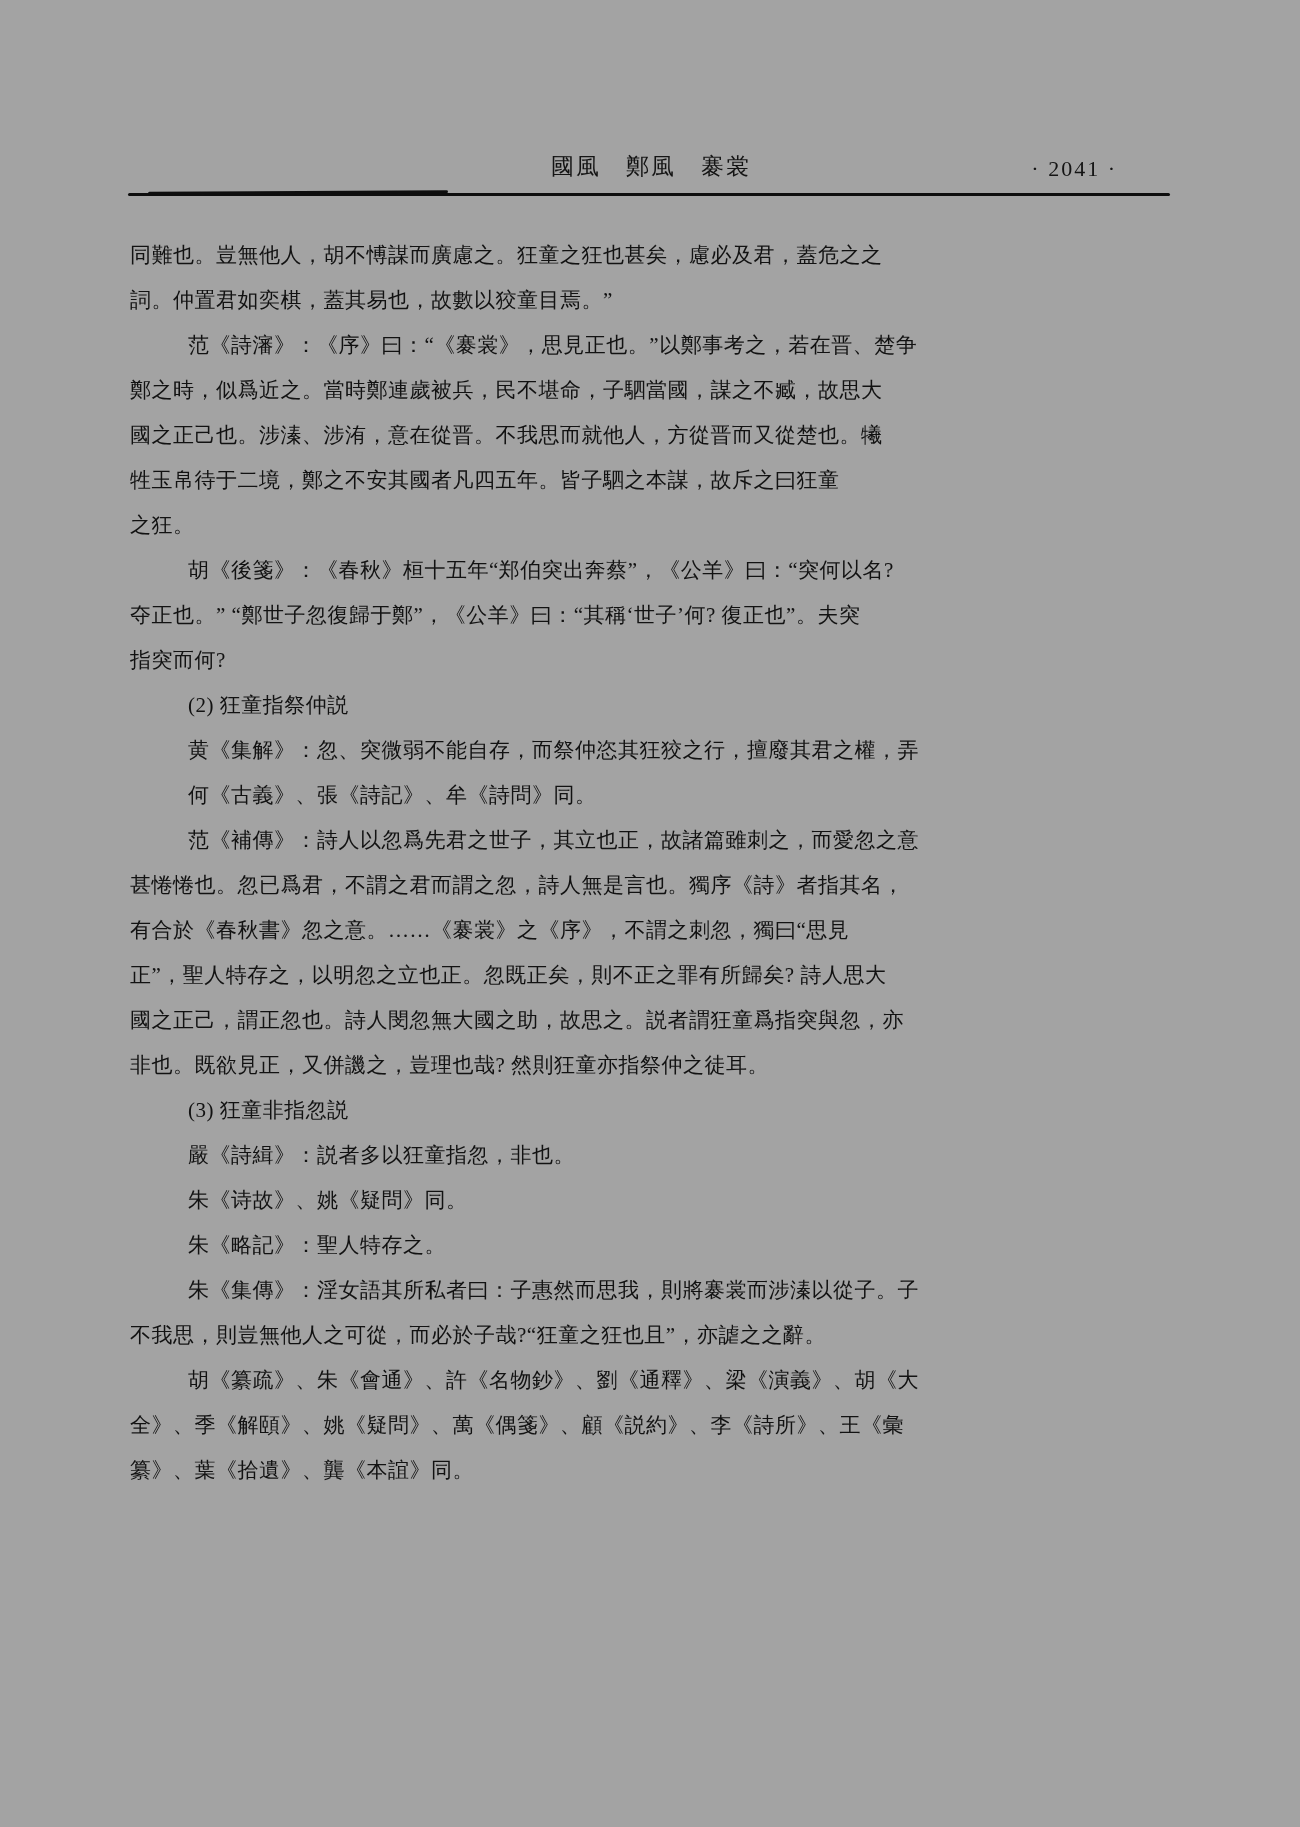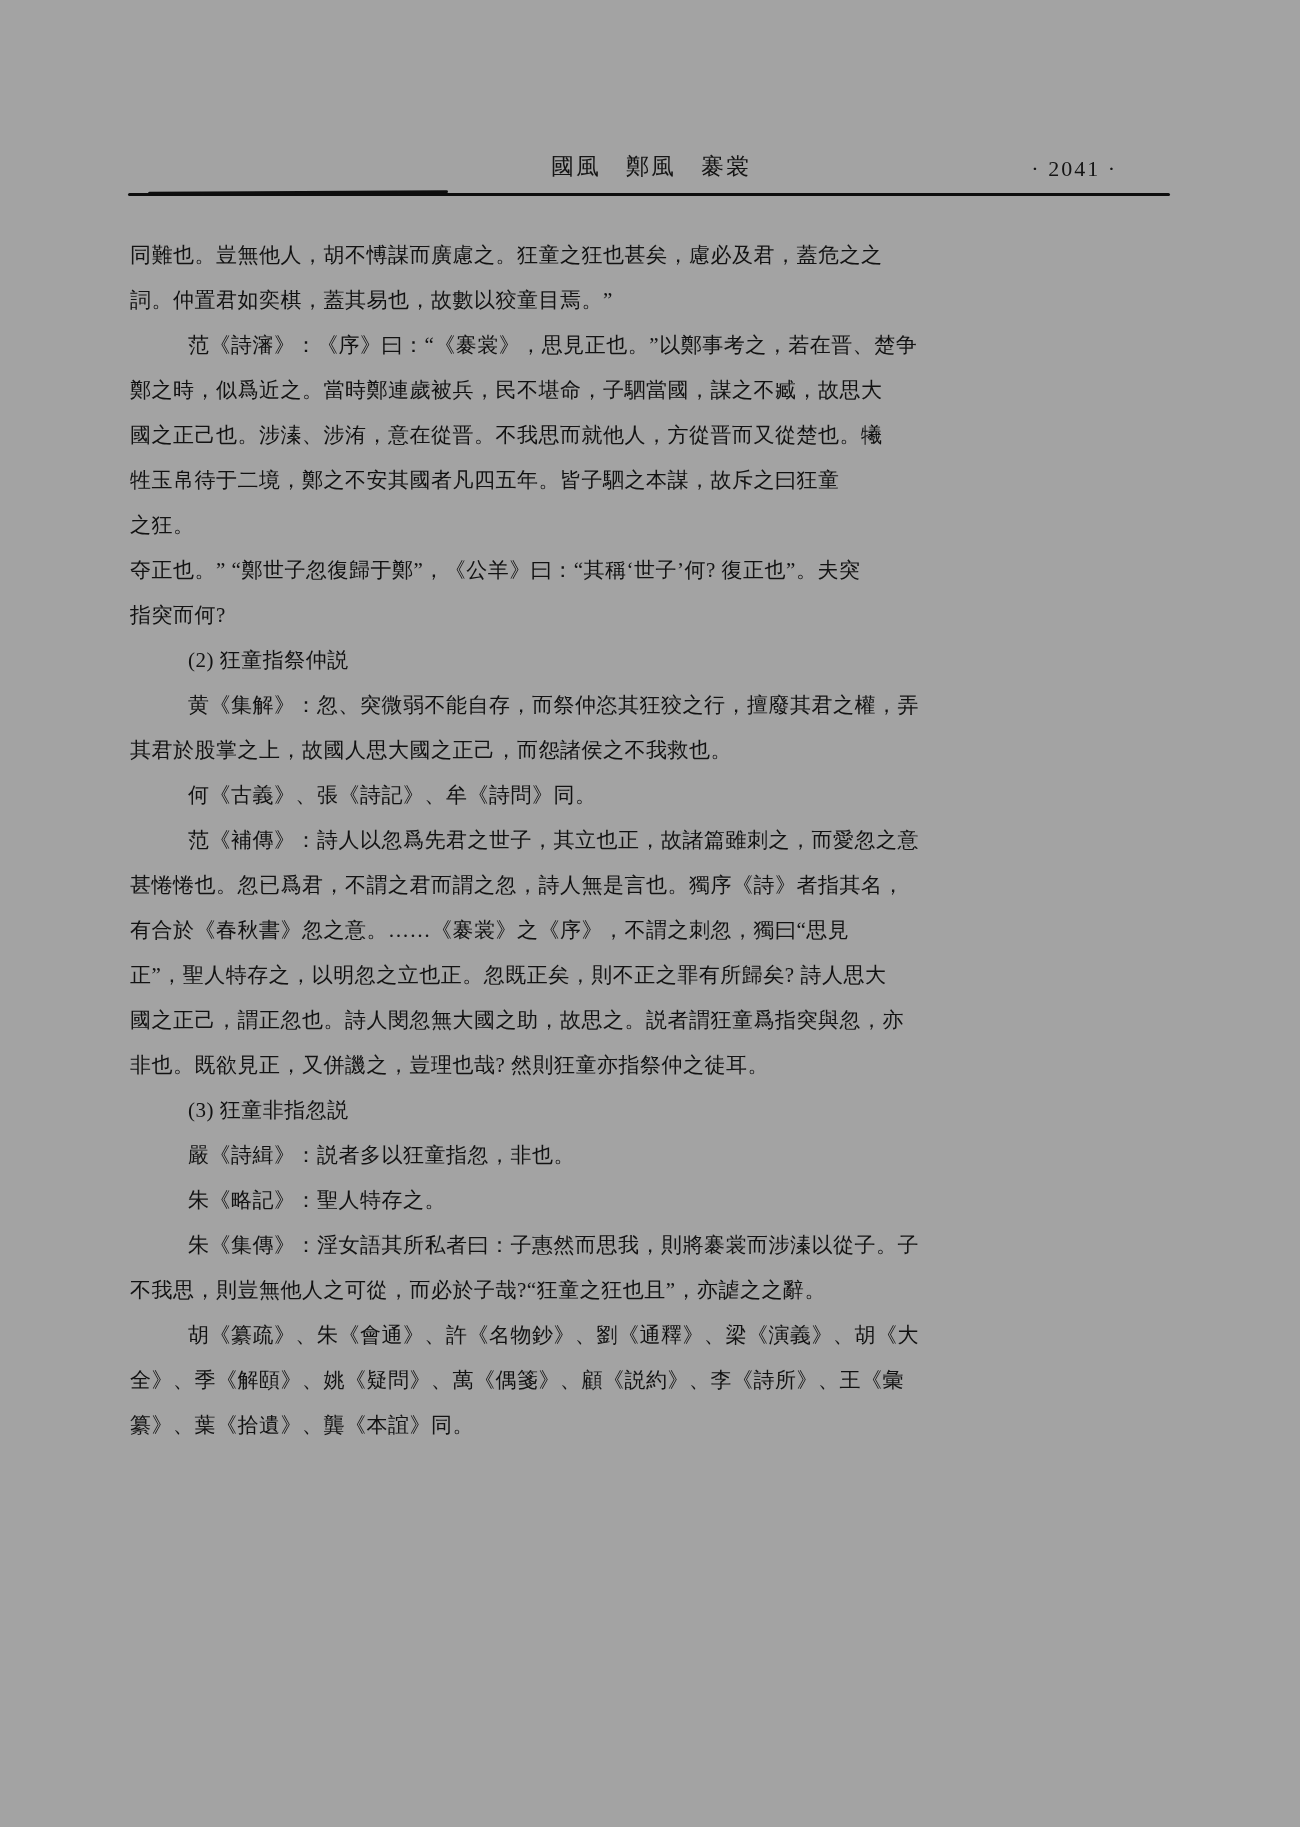--- a/index.html
+++ b/index.html
@@ -82,34 +82,35 @@
   <div class="head-rule"></div>
 
   <div class="content">
     <div class="line">同難也。豈無他人，胡不愽謀而廣慮之。狂童之狂也甚矣，慮必及君，蓋危之之</div>
     <div class="line">詞。仲置君如奕棋，蓋其易也，故數以狡童目焉。”</div>
     <div class="line indent">范《詩瀋》：《序》曰：“《褰裳》，思見正也。”以鄭事考之，若在晋、楚争</div>
     <div class="line">鄭之時，似爲近之。當時鄭連歲被兵，民不堪命，子駟當國，謀之不臧，故思大</div>
     <div class="line">國之正己也。涉溱、涉洧，意在從晋。不我思而就他人，方從晋而又從楚也。犧</div>
     <div class="line">牲玉帛待于二境，鄭之不安其國者凡四五年。皆子駟之本謀，故斥之曰狂童</div>
     <div class="line">之狂。</div>
+    <div class="line indent">胡《後箋》：《春秋》桓十五年“郑伯突出奔蔡”，《公羊》曰：“突何以名?</div>
     <div class="line">夺正也。” “鄭世子忽復歸于鄭”，《公羊》曰：“其稱‘世子’何? 復正也”。夫突</div>
     <div class="line">指突而何?</div>
     <div class="line indent">(2) 狂童指祭仲説</div>
     <div class="line indent">黄《集解》：忽、突微弱不能自存，而祭仲恣其狂狡之行，擅廢其君之權，弄</div>
-    <div class="line">其君於股掌之上，故國人思大國之正己，而怨諸侯之不我救也。</div>
     <div class="line indent">何《古義》、張《詩記》、牟《詩問》同。</div>
     <div class="line indent">范《補傳》：詩人以忽爲先君之世子，其立也正，故諸篇雖刺之，而愛忽之意</div>
     <div class="line">甚惓惓也。忽已爲君，不謂之君而謂之忽，詩人無是言也。獨序《詩》者指其名，</div>
     <div class="line">有合於《春秋書》忽之意。……《褰裳》之《序》，不謂之刺忽，獨曰“思見</div>
     <div class="line">正”，聖人特存之，以明忽之立也正。忽既正矣，則不正之罪有所歸矣? 詩人思大</div>
     <div class="line">國之正己，謂正忽也。詩人閔忽無大國之助，故思之。説者謂狂童爲指突與忽，亦</div>
     <div class="line">非也。既欲見正，又併譏之，豈理也哉? 然則狂童亦指祭仲之徒耳。</div>
     <div class="line indent">(3) 狂童非指忽説</div>
     <div class="line indent">嚴《詩緝》：説者多以狂童指忽，非也。</div>
+    <div class="line indent">朱《诗故》、姚《疑問》同。</div>
     <div class="line indent">朱《略記》：聖人特存之。</div>
     <div class="line indent">朱《集傳》：淫女語其所私者曰：子惠然而思我，則將褰裳而涉溱以從子。子</div>
     <div class="line">不我思，則豈無他人之可從，而必於子哉?“狂童之狂也且”，亦謔之之辭。</div>
     <div class="line indent">胡《纂疏》、朱《會通》、許《名物鈔》、劉《通釋》、梁《演義》、胡《大</div>
     <div class="line">全》、季《解頤》、姚《疑問》、萬《偶箋》、顧《説約》、李《詩所》、王《彙</div>
     <div class="line">纂》、葉《拾遺》、龔《本誼》同。</div>
   </div>
 
 </div>
 

